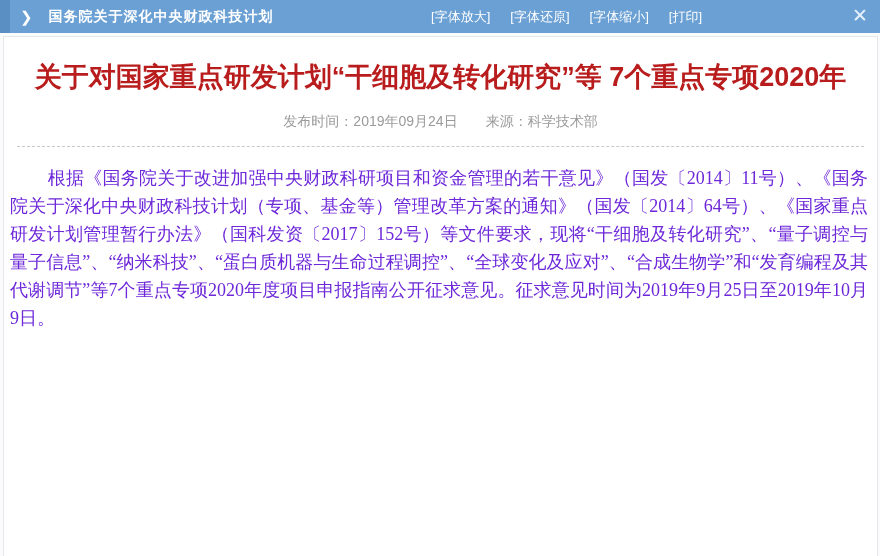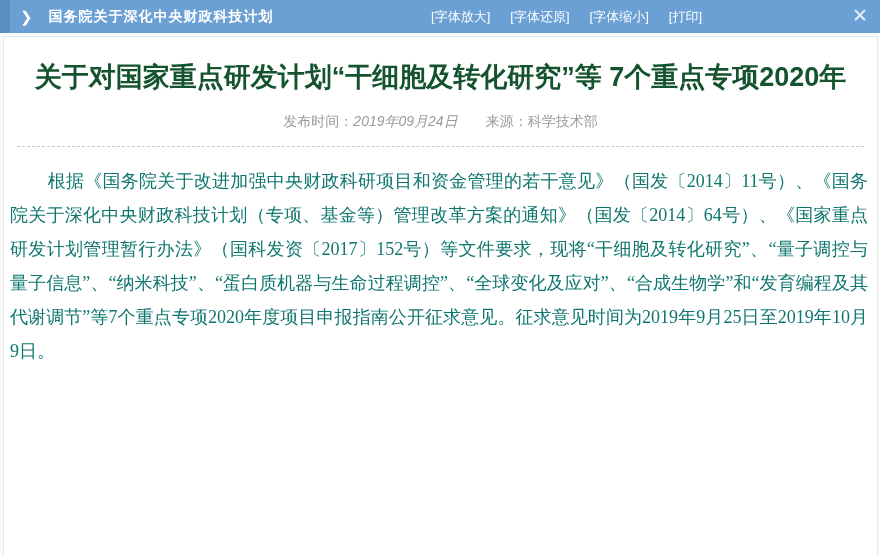--- a/index.html
+++ b/index.html
@@ -62,46 +62,46 @@
   .card {
     margin: 3px 2px 0 3px;
     min-height: 520px;
     background: #ffffff;
     border: 1px solid #e4e7ec;
     border-bottom: none;
   }
   .article-title {
     padding: 22px 15px 0 15px;
     text-align: center;
-    color: #14532d;
+    color: #b91c1c;
     font-size: 27px;
     font-weight: bold;
     line-height: 37px;
   }
   .article-title span { display: block; }
   .meta {
     margin-top: 17px;
     text-align: center;
     color: #9a9a9a;
     font-size: 14px;
   }
-  .meta .meta-value { margin-left: 0; font-style: italic; }
+  .meta .meta-value { margin-left: 0; }
   .meta .src { margin-left: 28px; }
   .divider {
     border-top: 1px dashed #c9c9c9;
     margin: 15px 13px 0 13px;
   }
 
   
   .content {
     padding: 17px 9px 0 6px;
     font-family: "Liberation Serif", "DejaVu Serif", serif;
     font-size: 18px;
-    line-height: 34px;
-    color: #0f766e;
+    line-height: 28px;
+    color: #6d28d9;
     text-align: justify;
   }
   .content p {
     text-indent: 2.1em;
     margin-bottom: 15px;
   }
 </style>
 </head>
 <body>
 

